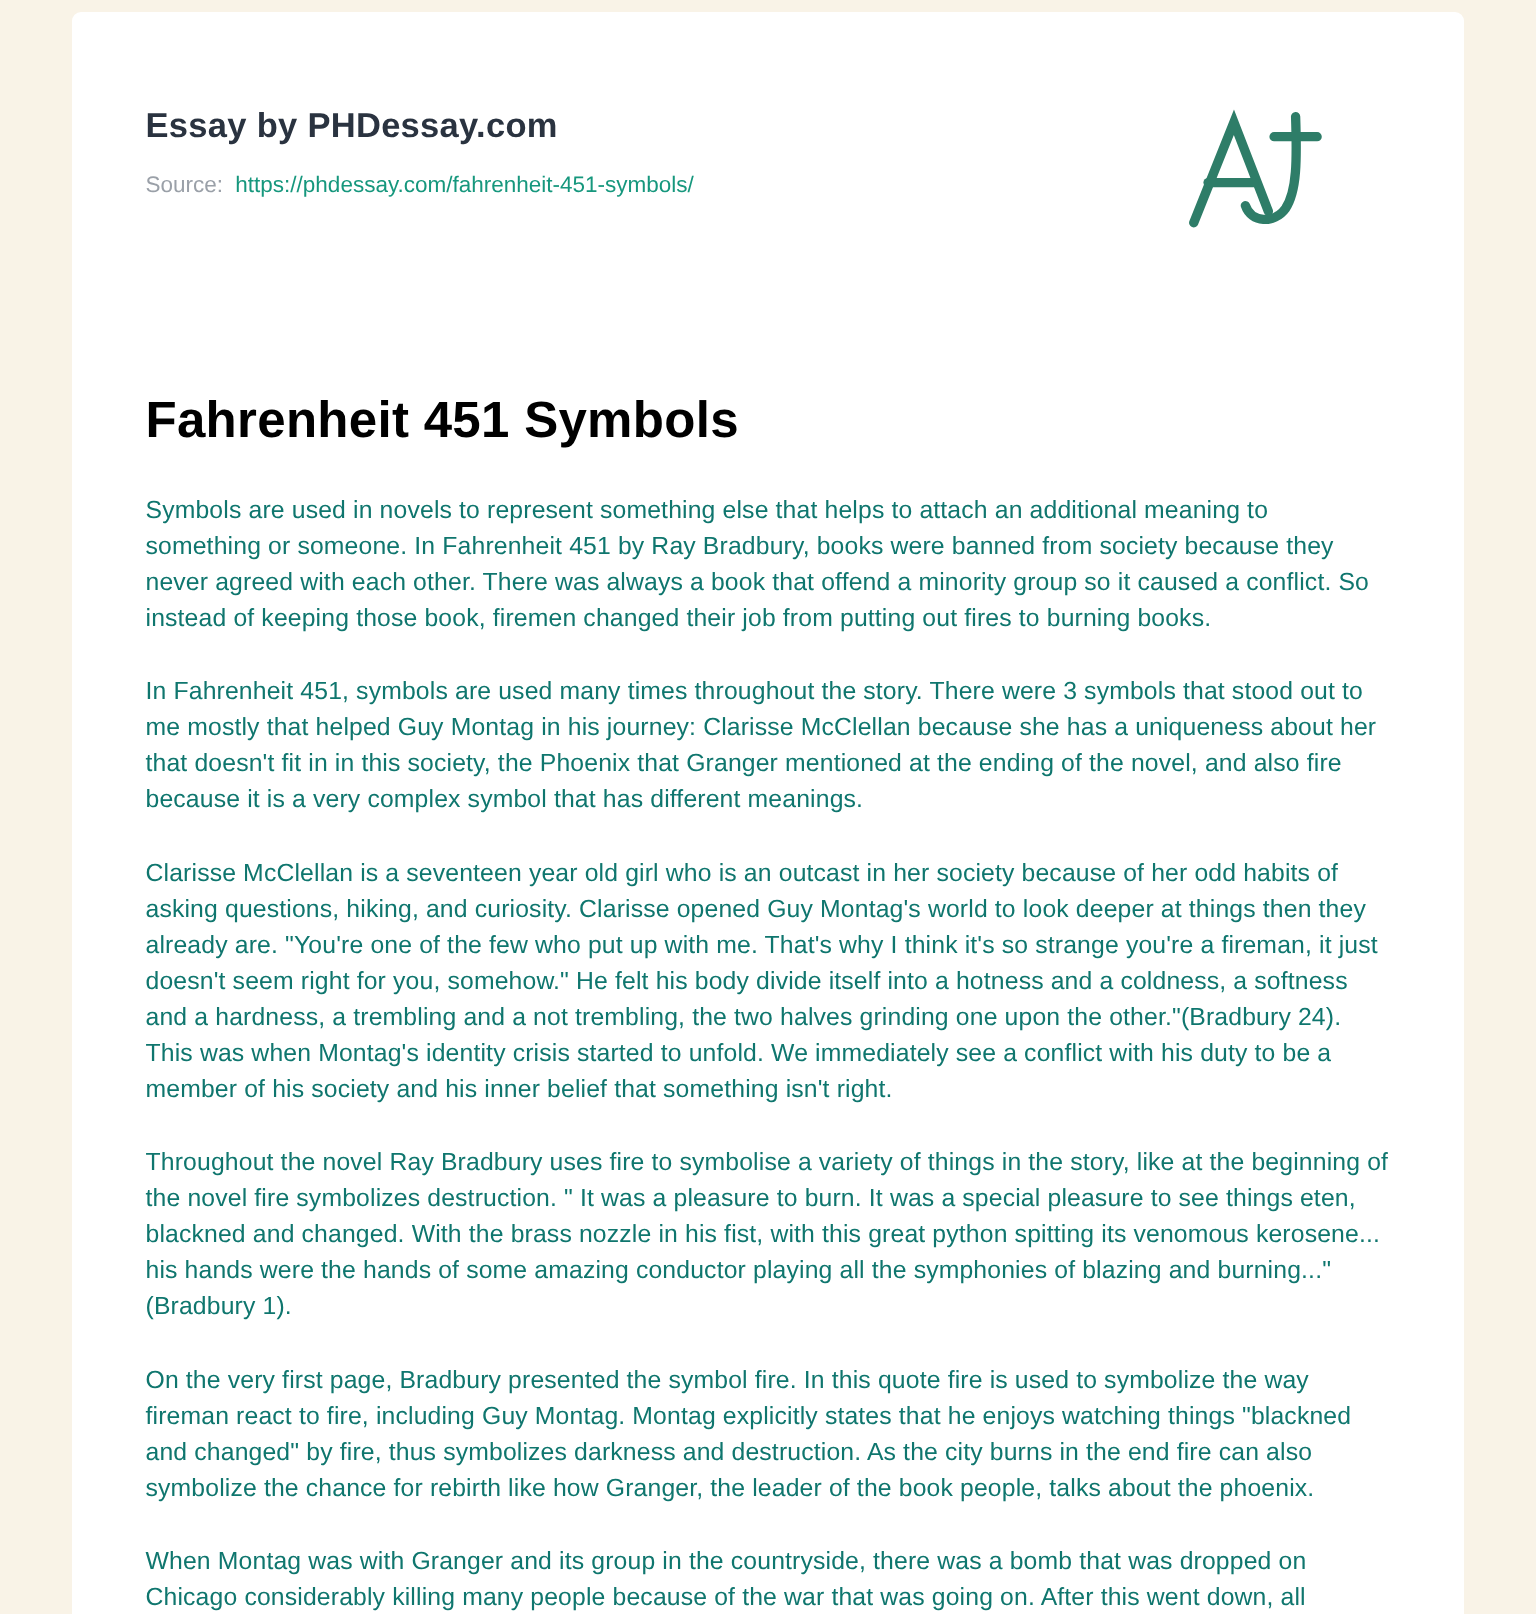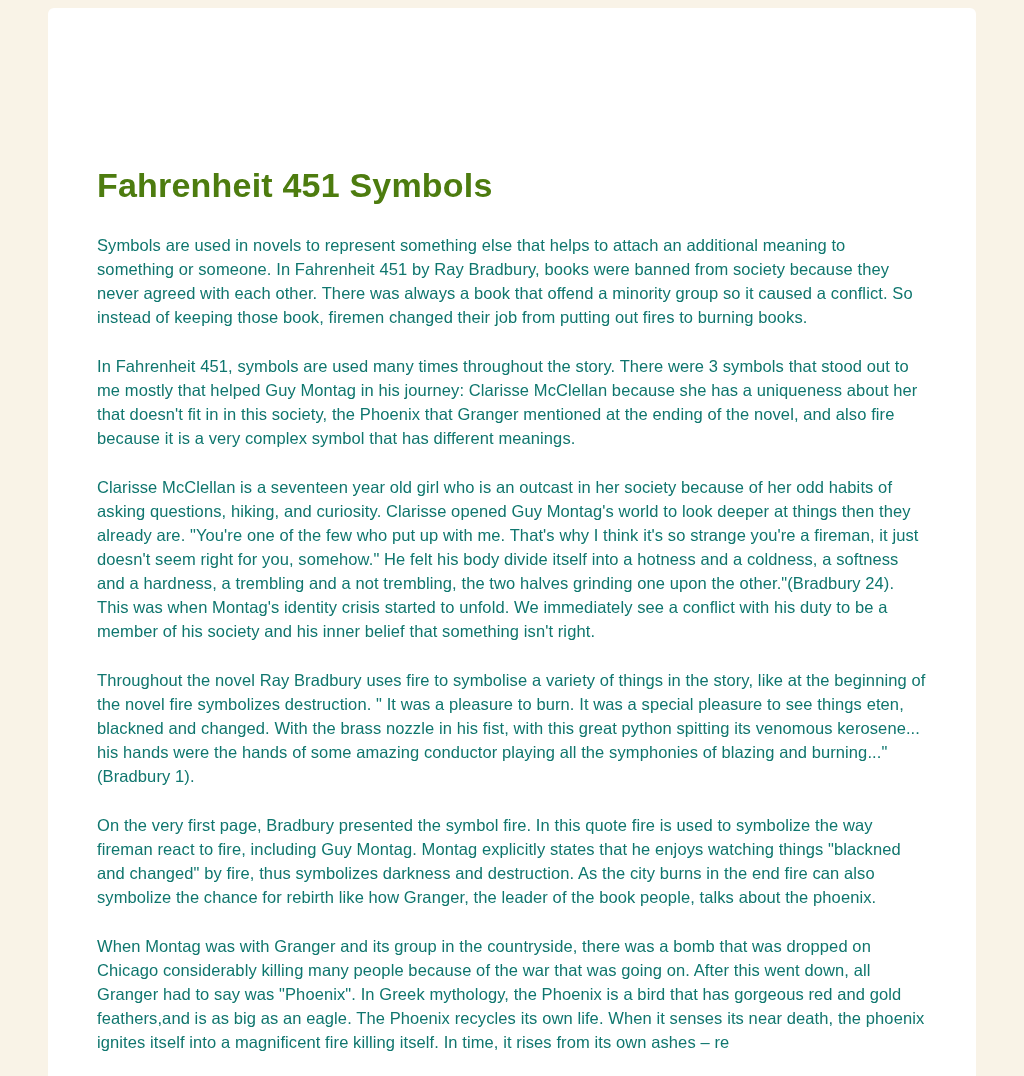--- a/index.html
+++ b/index.html
@@ -45,41 +45,63 @@
   }
   .logo {
     margin-top: 2px;
     margin-right: 42px;
     flex-shrink: 0;
   }
   .essay-title {
     margin-top: 96px;
     font-size: 34px;
     font-weight: 700;
-    color: #4d7c0f;
+    color: #000000;
     letter-spacing: 0.2px;
   }
   .essay-body {
     margin-top: 28px;
     max-width: 832px;
   }
   .essay-body p {
     font-size: 16.5px;
     line-height: 24px;
     color: #0f766e;
     margin-bottom: 25px;
     letter-spacing: 0.1px;
   }
 </style>
 </head>
 <body>
 
 <div class="page">
   <div class="card">
 
+    <div class="header-row">
+      <div class="header-left">
+        <div class="site-header">Essay by PHDessay.com</div>
+        <div class="source-line">
+          <span>Source:</span>
+          <a href="#">https://phdessay.com/fahrenheit-451-symbols/</a>
+        </div>
+      </div>
+
+      <div class="logo">
+        <svg width="96" height="88" viewBox="0 0 100 92">
+          <g fill="none" stroke="#2e7d68" stroke-width="6.5" stroke-linecap="round">
+
+            <path d="M 8 80 L 36 10 L 60 72"></path>
+            <path d="M 18 52 L 50 52"></path>
+
+            <path d="M 79 6 C 80 36 80 58 72 70 C 64 81 48 80 44 68"></path>
+            <path d="M 64 20 L 94 20"></path>
+          </g>
+        </svg>
+      </div>
+    </div>
 
     <h1 class="essay-title">Fahrenheit 451 Symbols</h1>
 
     <div class="essay-body" id="essay-body">
         <p>Symbols are used in novels to represent something else that helps to attach an additional meaning to something or someone. In Fahrenheit 451 by Ray Bradbury, books were banned from society because they never agreed with each other. There was always a book that offend a minority group so it caused a conflict. So instead of keeping those book, firemen changed their job from putting out fires to burning books.</p>
         <p>In Fahrenheit 451, symbols are used many times throughout the story. There were 3 symbols that stood out to me mostly that helped Guy Montag in his journey: Clarisse McClellan because she has a uniqueness about her that doesn't fit in in this society, the Phoenix that Granger mentioned at the ending of the novel, and also fire because it is a very complex symbol that has different meanings.</p>
         <p>Clarisse McClellan is a seventeen year old girl who is an outcast in her society because of her odd habits of asking questions, hiking, and curiosity. Clarisse opened Guy Montag's world to look deeper at things then they already are. "You're one of the few who put up with me. That's why I think it's so strange you're a fireman, it just doesn't seem right for you, somehow." He felt his body divide itself into a hotness and a coldness, a softness and a hardness, a trembling and a not trembling, the two halves grinding one upon the other."(Bradbury 24). This was when Montag's identity crisis started to unfold. We immediately see a conflict with his duty to be a member of his society and his inner belief that something isn't right.</p>
         <p>Throughout the novel Ray Bradbury uses fire to symbolise a variety of things in the story, like at the beginning of the novel fire symbolizes destruction. " It was a pleasure to burn. It was a special pleasure to see things eten, blackned and changed. With the brass nozzle in his fist, with this great python spitting its venomous kerosene... his hands were the hands of some amazing conductor playing all the symphonies of blazing and burning..." (Bradbury 1).</p>
         <p>On the very first page, Bradbury presented the symbol fire. In this quote fire is used to symbolize the way fireman react to fire, including Guy Montag. Montag explicitly states that he enjoys watching things "blackned and changed" by fire, thus symbolizes darkness and destruction. As the city burns in the end fire can also symbolize the chance for rebirth like how Granger, the leader of the book people, talks about the phoenix.</p>
         <p>When Montag was with Granger and its group in the countryside, there was a bomb that was dropped on Chicago considerably killing many people because of the war that was going on. After this went down, all Granger had to say was "Phoenix". In Greek mythology, the Phoenix is a bird that has gorgeous red and gold feathers,and is as big as an eagle. The Phoenix recycles its own life. When it senses its near death, the phoenix ignites itself into a magnificent fire killing itself. In time, it rises from its own ashes – re</p>

